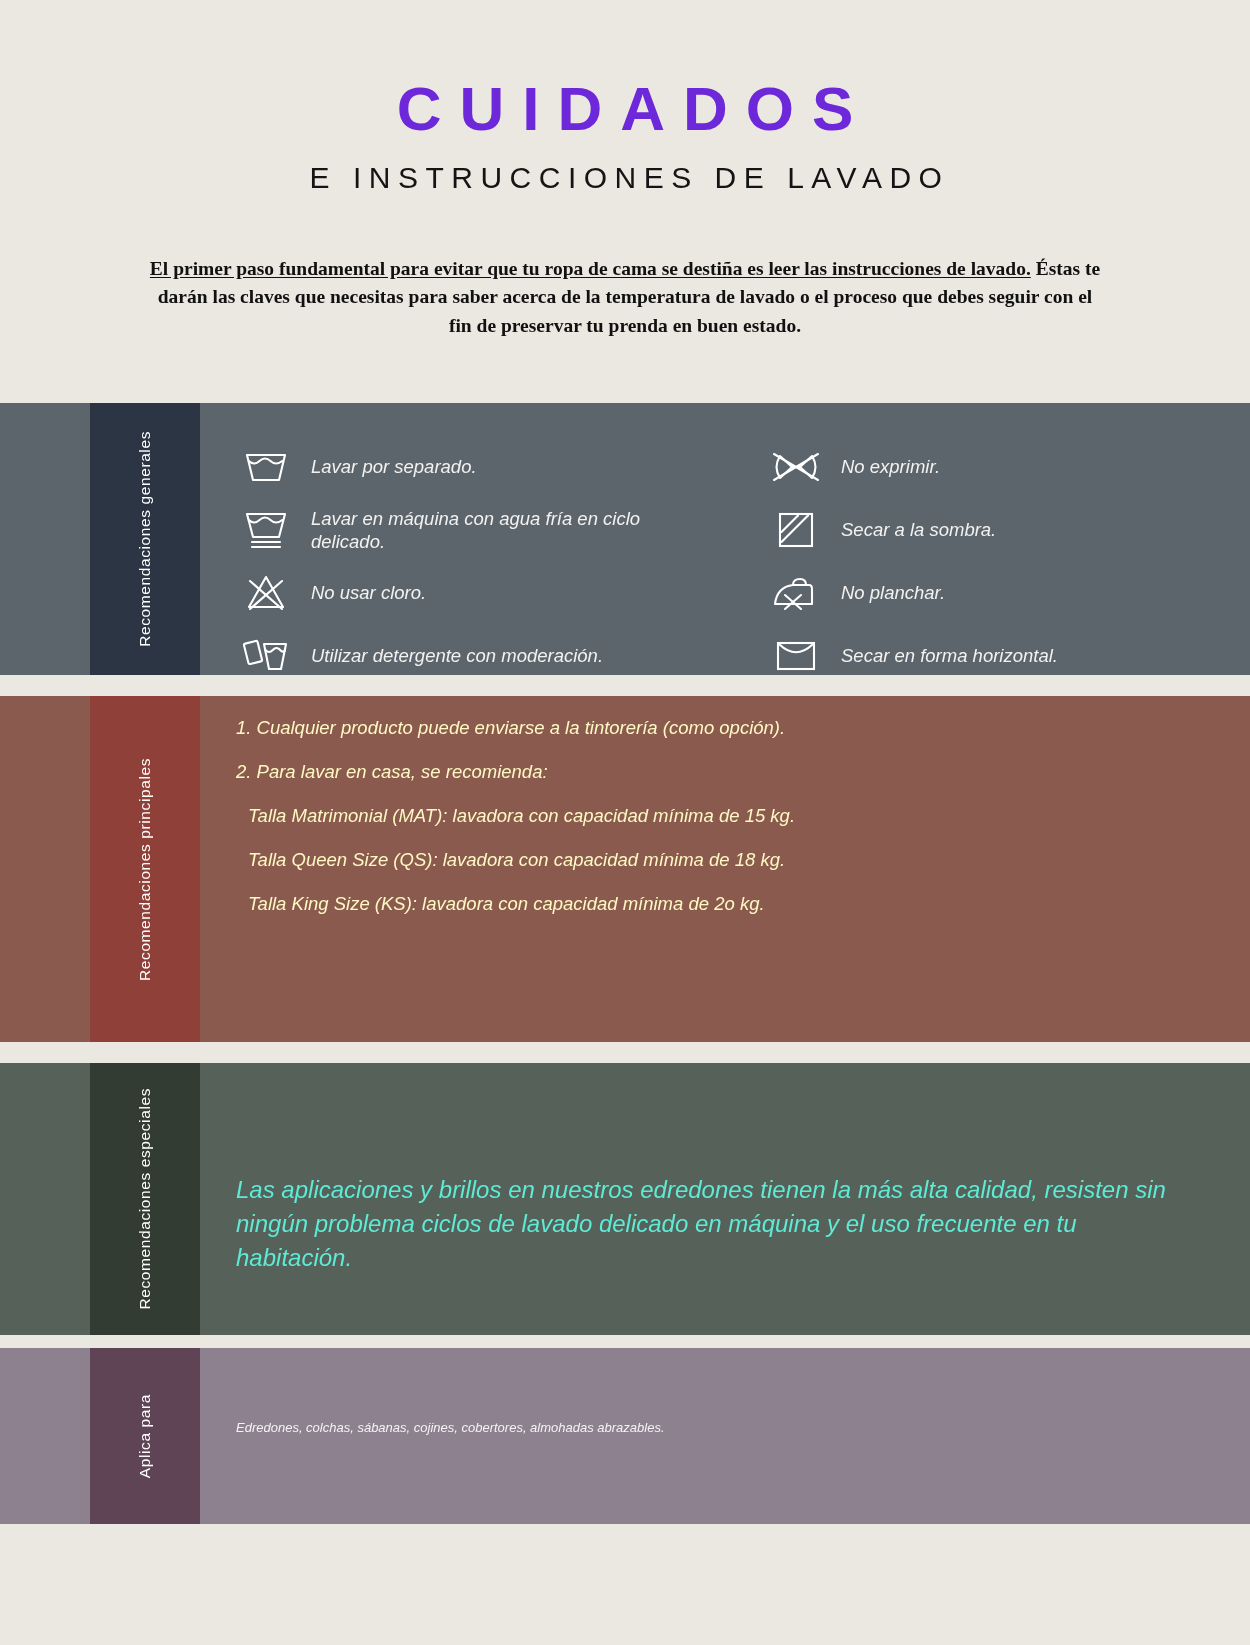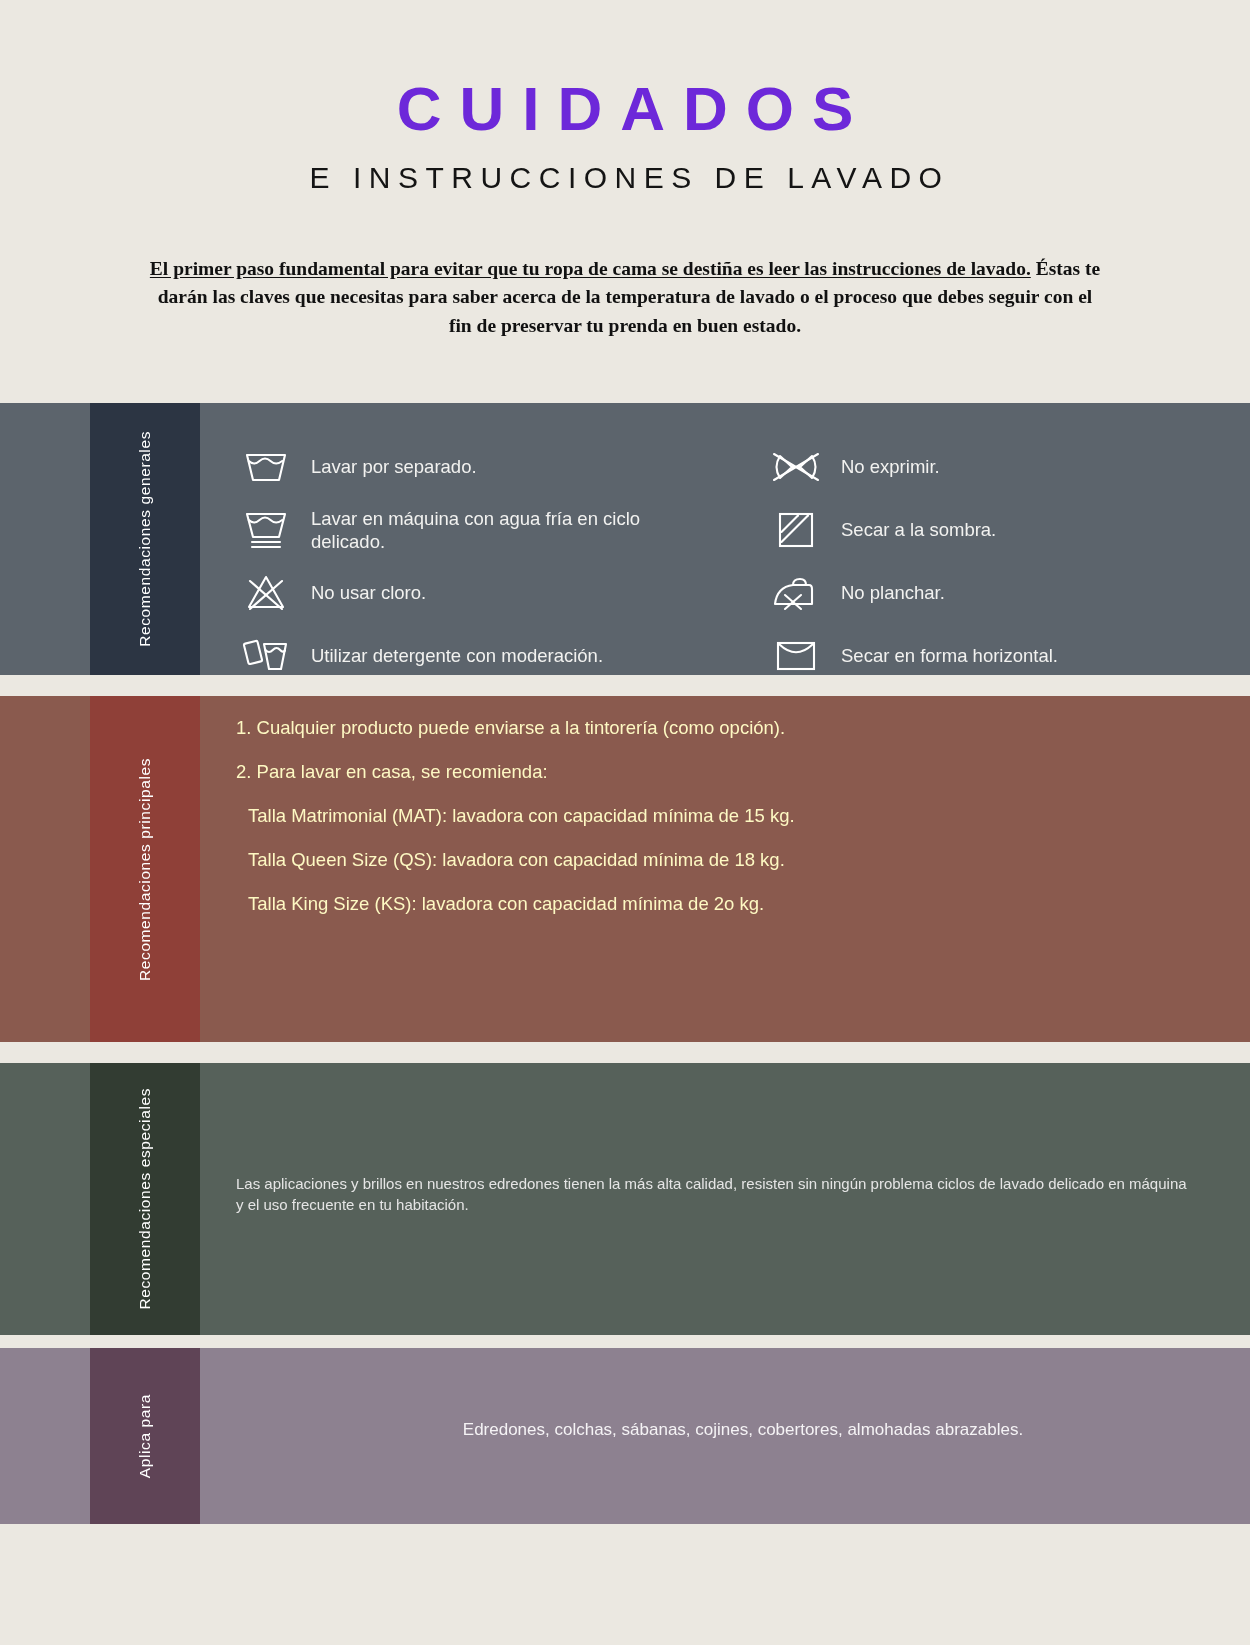--- a/index.html
+++ b/index.html
@@ -34,21 +34,21 @@
   .band { position:absolute; left:0; width:1250px; display:flex; }
   .band-tab {
     width:110px; margin-left:90px; flex:0 0 110px;
     display:flex; align-items:center; justify-content:center;
   }
   .tab-text {
     writing-mode:vertical-rl; transform:rotate(180deg);
     color:#fff; font-size:15.5px; letter-spacing:.6px;
     line-height:1.35; text-align:center; font-weight:400;
   }
-  .band-body { flex:1; position:relative; }
+  .band-body { flex:1; position:relative;font-style:italic; }
 
   
   #band-generales { top:403px; height:272px; background:#5C646C; }
   #band-generales .band-tab { background:#2C3543; }
 
   .icon-grid {
     display:flex; padding:40px 0 0 43px; gap:0;
   }
   .icon-col { width:440px; }
   .icon-col.right { width:400px; padding-left:90px; }
@@ -71,29 +71,29 @@
   .num-list .li {
     color:#fef9c3; font-size:18.5px; margin-bottom:22px; font-weight:400;
   }
   .num-list .li.sub { padding-left:12px; margin-bottom:22px; }
 
   
   #band-especiales { top:1063px; height:272px; background:#56615A; }
   #band-especiales .band-tab { background:#323C32; }
   .para-wrap { padding:110px 60px 0 36px; }
   .para {
-    color:#e5e5e5; font-size:15px; line-height:1.42; margin-bottom:22px;
+    color:#5eead4; font-size:24px; line-height:1.42; margin-bottom:22px;
     font-weight:400;
   }
 
   
   #band-aplica { top:1348px; height:176px; background:#8D8190; }
   #band-aplica .band-tab { background:#5F4456; }
   .single-line {
-    padding:72px 0 0 36px; color:#F5F3F5; font-size:17px; font-weight:400;text-align:center;
+    padding:72px 0 0 36px; color:#F5F3F5; font-size:13px; font-weight:400;
   }
 
   svg { display:block; overflow:visible; }
 </style>
 </head>
 <body>
 
 <div class="header">
   <div class="title">CUIDADOS</div>
   <div class="subtitle">E INSTRUCCIONES DE LAVADO</div>

